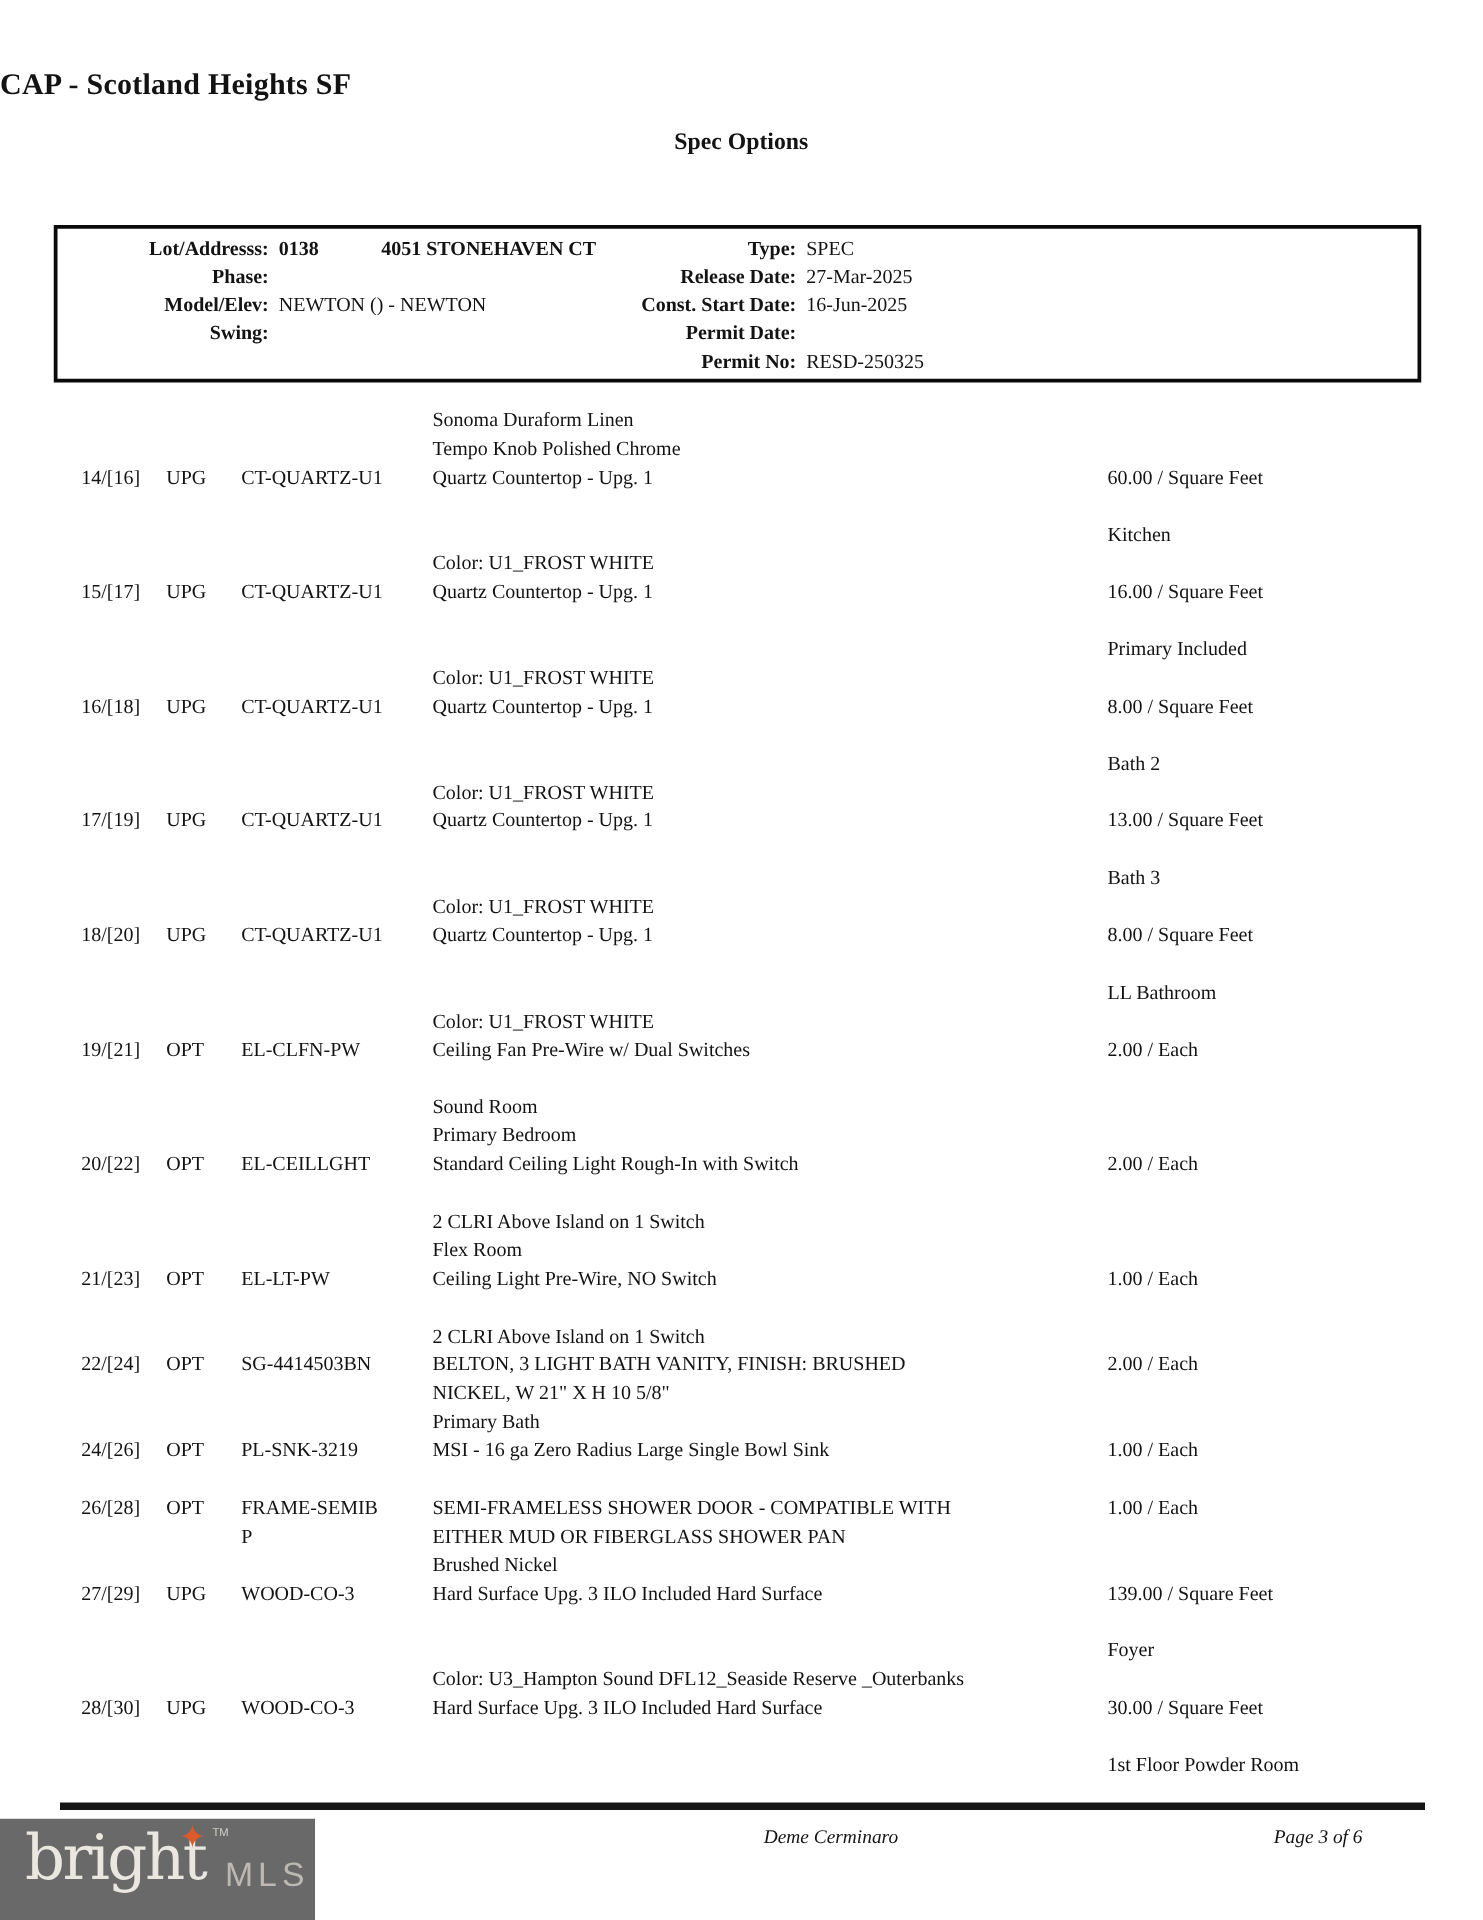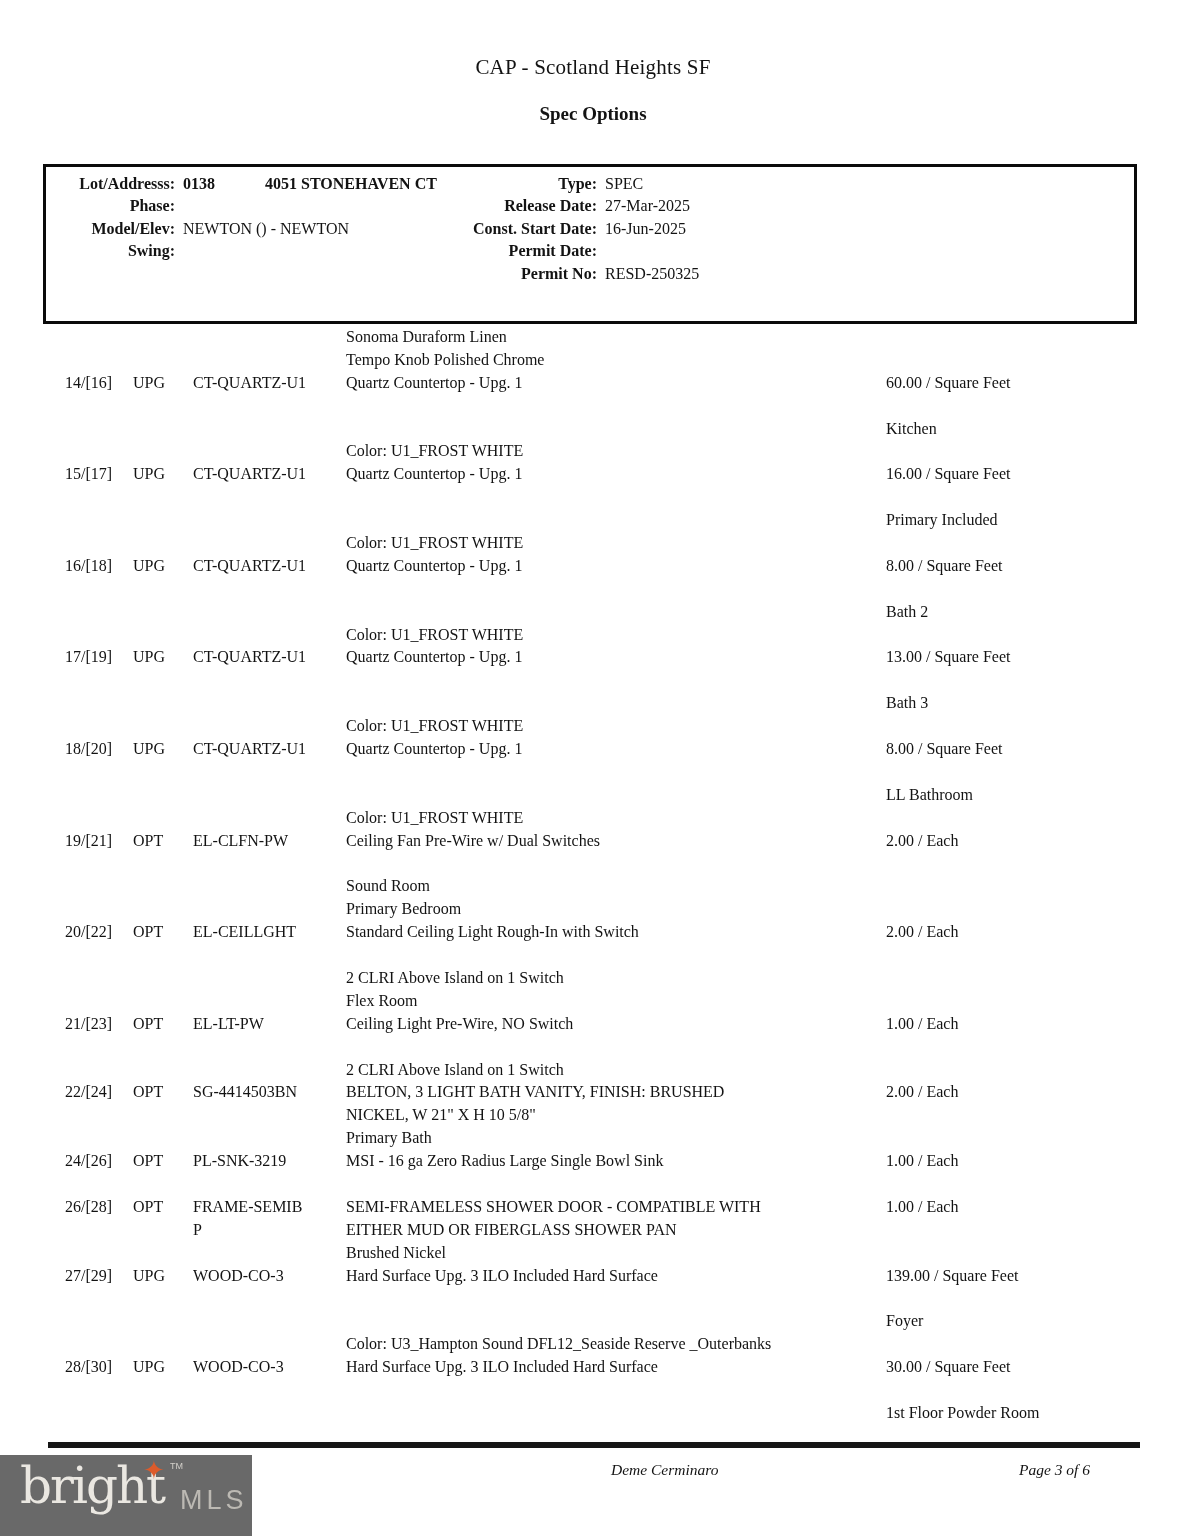--- a/index.html
+++ b/index.html
@@ -7,31 +7,32 @@
     position:relative;
     width:1186px;height:1536px;
     background:#ffffff;
     font-family:"Liberation Serif", serif;
     color:#131313;
     overflow:hidden;
   }
   
   .doc-title{
     position:absolute;top:55px;left:0;width:100%;
-    text-align:center;font-size:21px;font-weight:normal;letter-spacing:.2px;
+    text-align:left;font-size:24px;font-weight:bold;letter-spacing:.2px;
   }
   .doc-subtitle{
     position:absolute;top:103px;left:0;width:100%;
     text-align:center;font-size:19px;font-weight:bold;
   }
   
   .info-box{
-    position:absolute;left:43px;top:164px;width:1094px;height:160px;
+    position:absolute;left:43px;top:180px;width:1094px;height:126px;
     border:3px solid #0a0a0a;box-sizing:border-box;
     padding-top:6px;
+    padding-left:40px;
   }
   .info-line{position:relative;height:22.4px;line-height:22.4px;font-size:16px;}
   .info-line span{position:absolute;white-space:nowrap;}
   .lab{font-weight:bold;}
   .lab-l{left:0;width:129px;text-align:right;}
   .lab-r{left:300px;width:251px;text-align:right;}
   .v1{left:137px;}
   .v2{left:219px;}
   .vr{left:559px;}
   .info-line.first .v1,.info-line.first .v2{font-weight:bold;}

